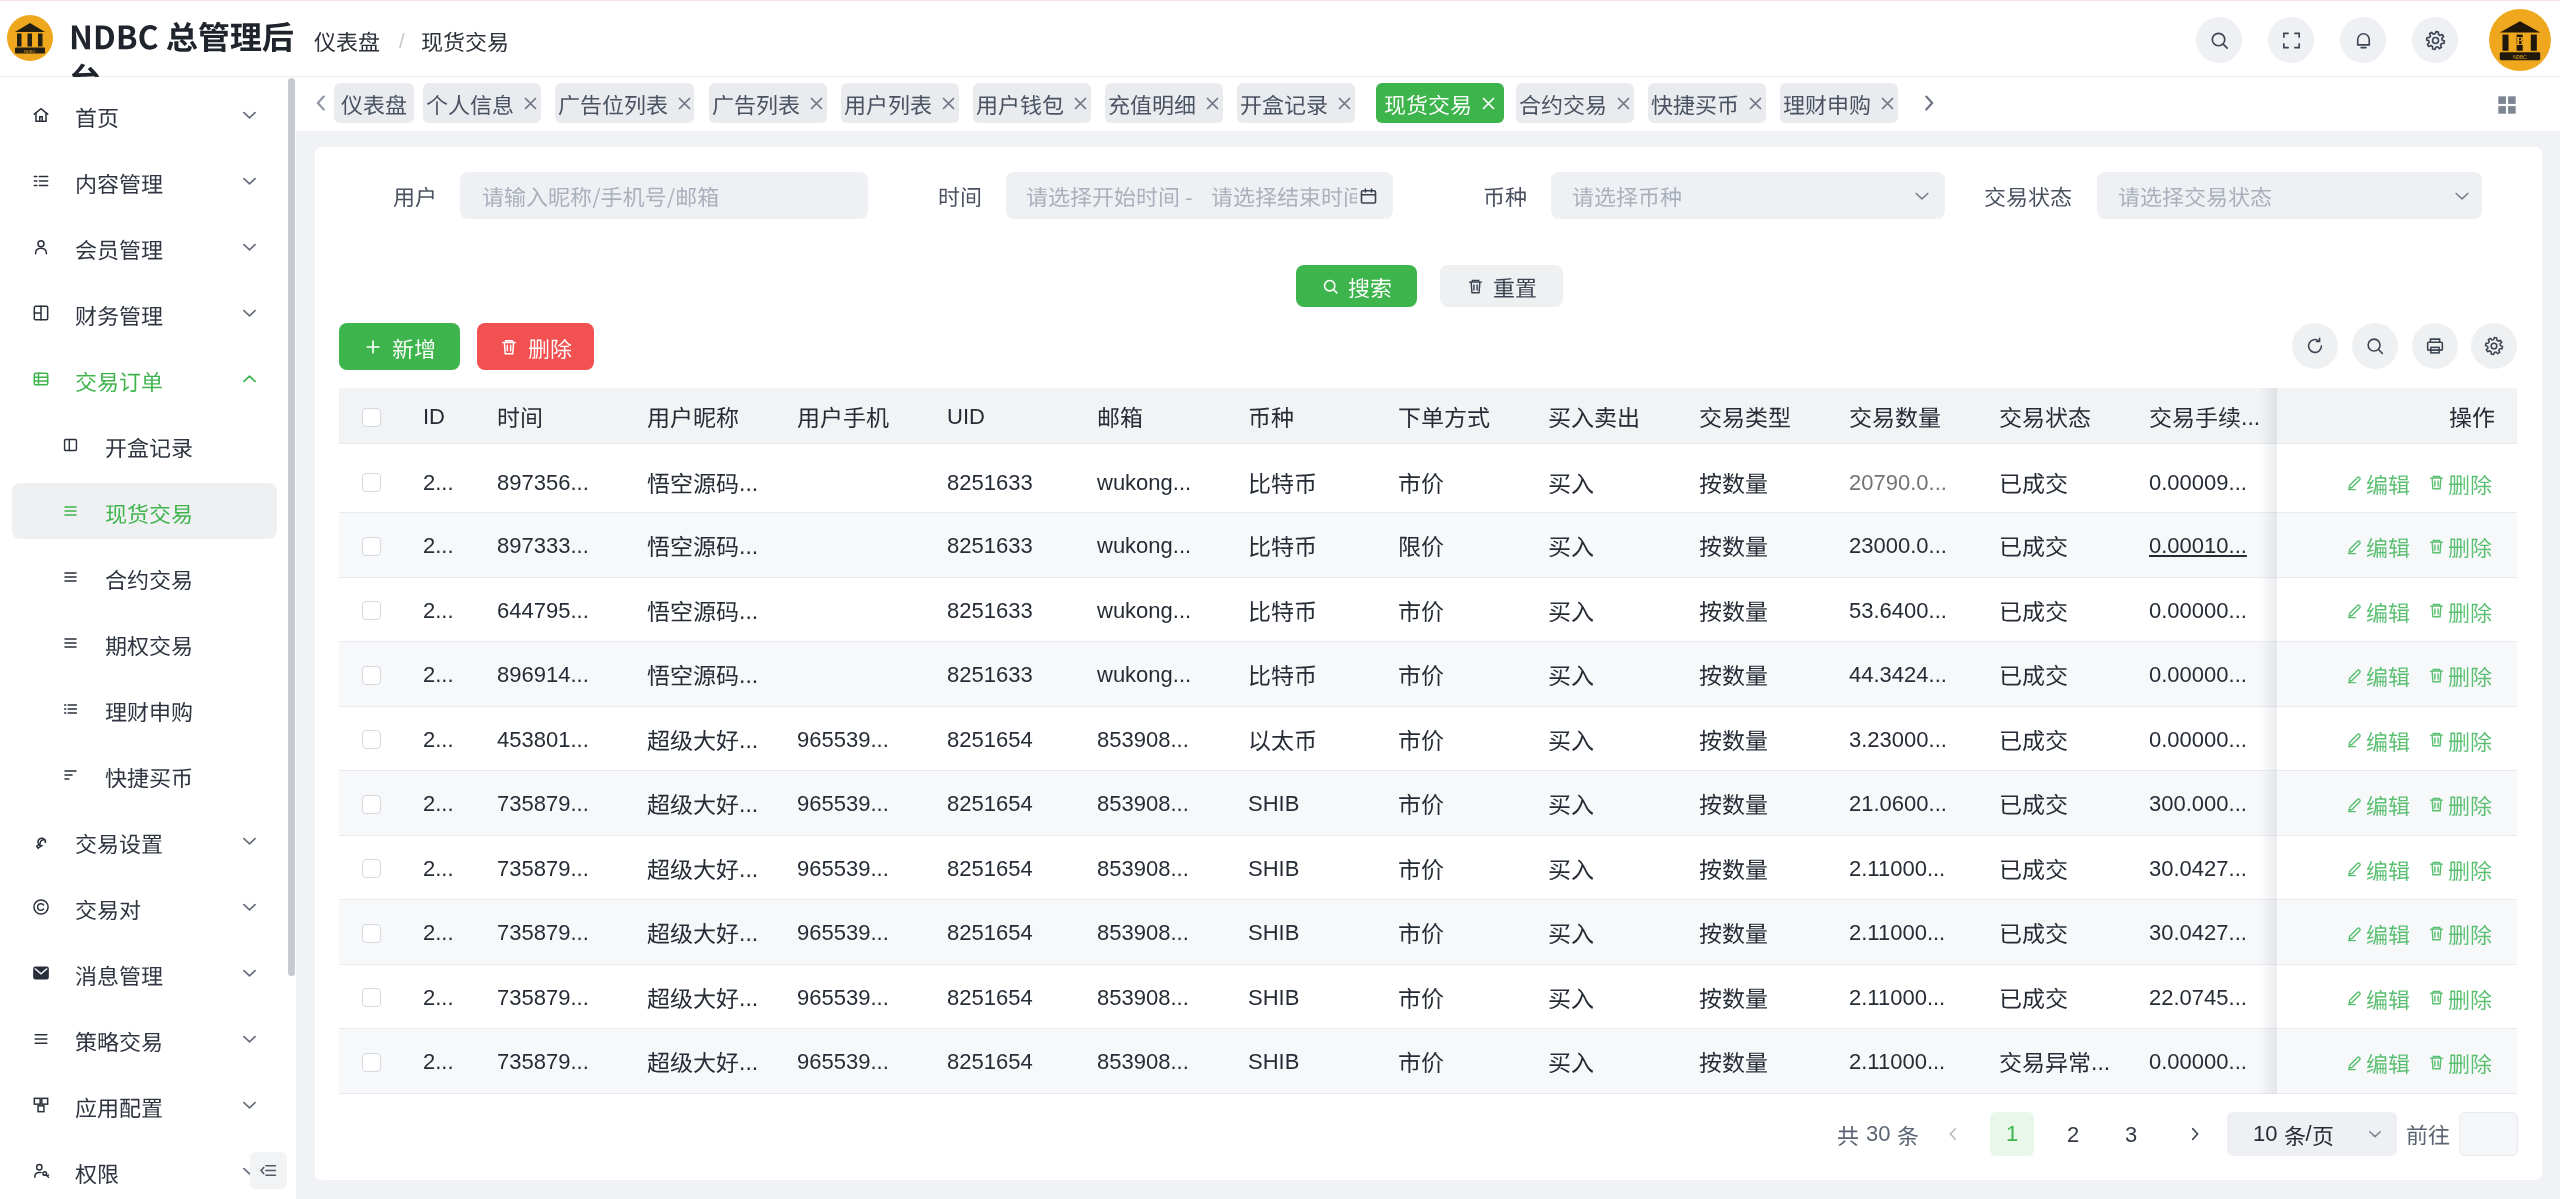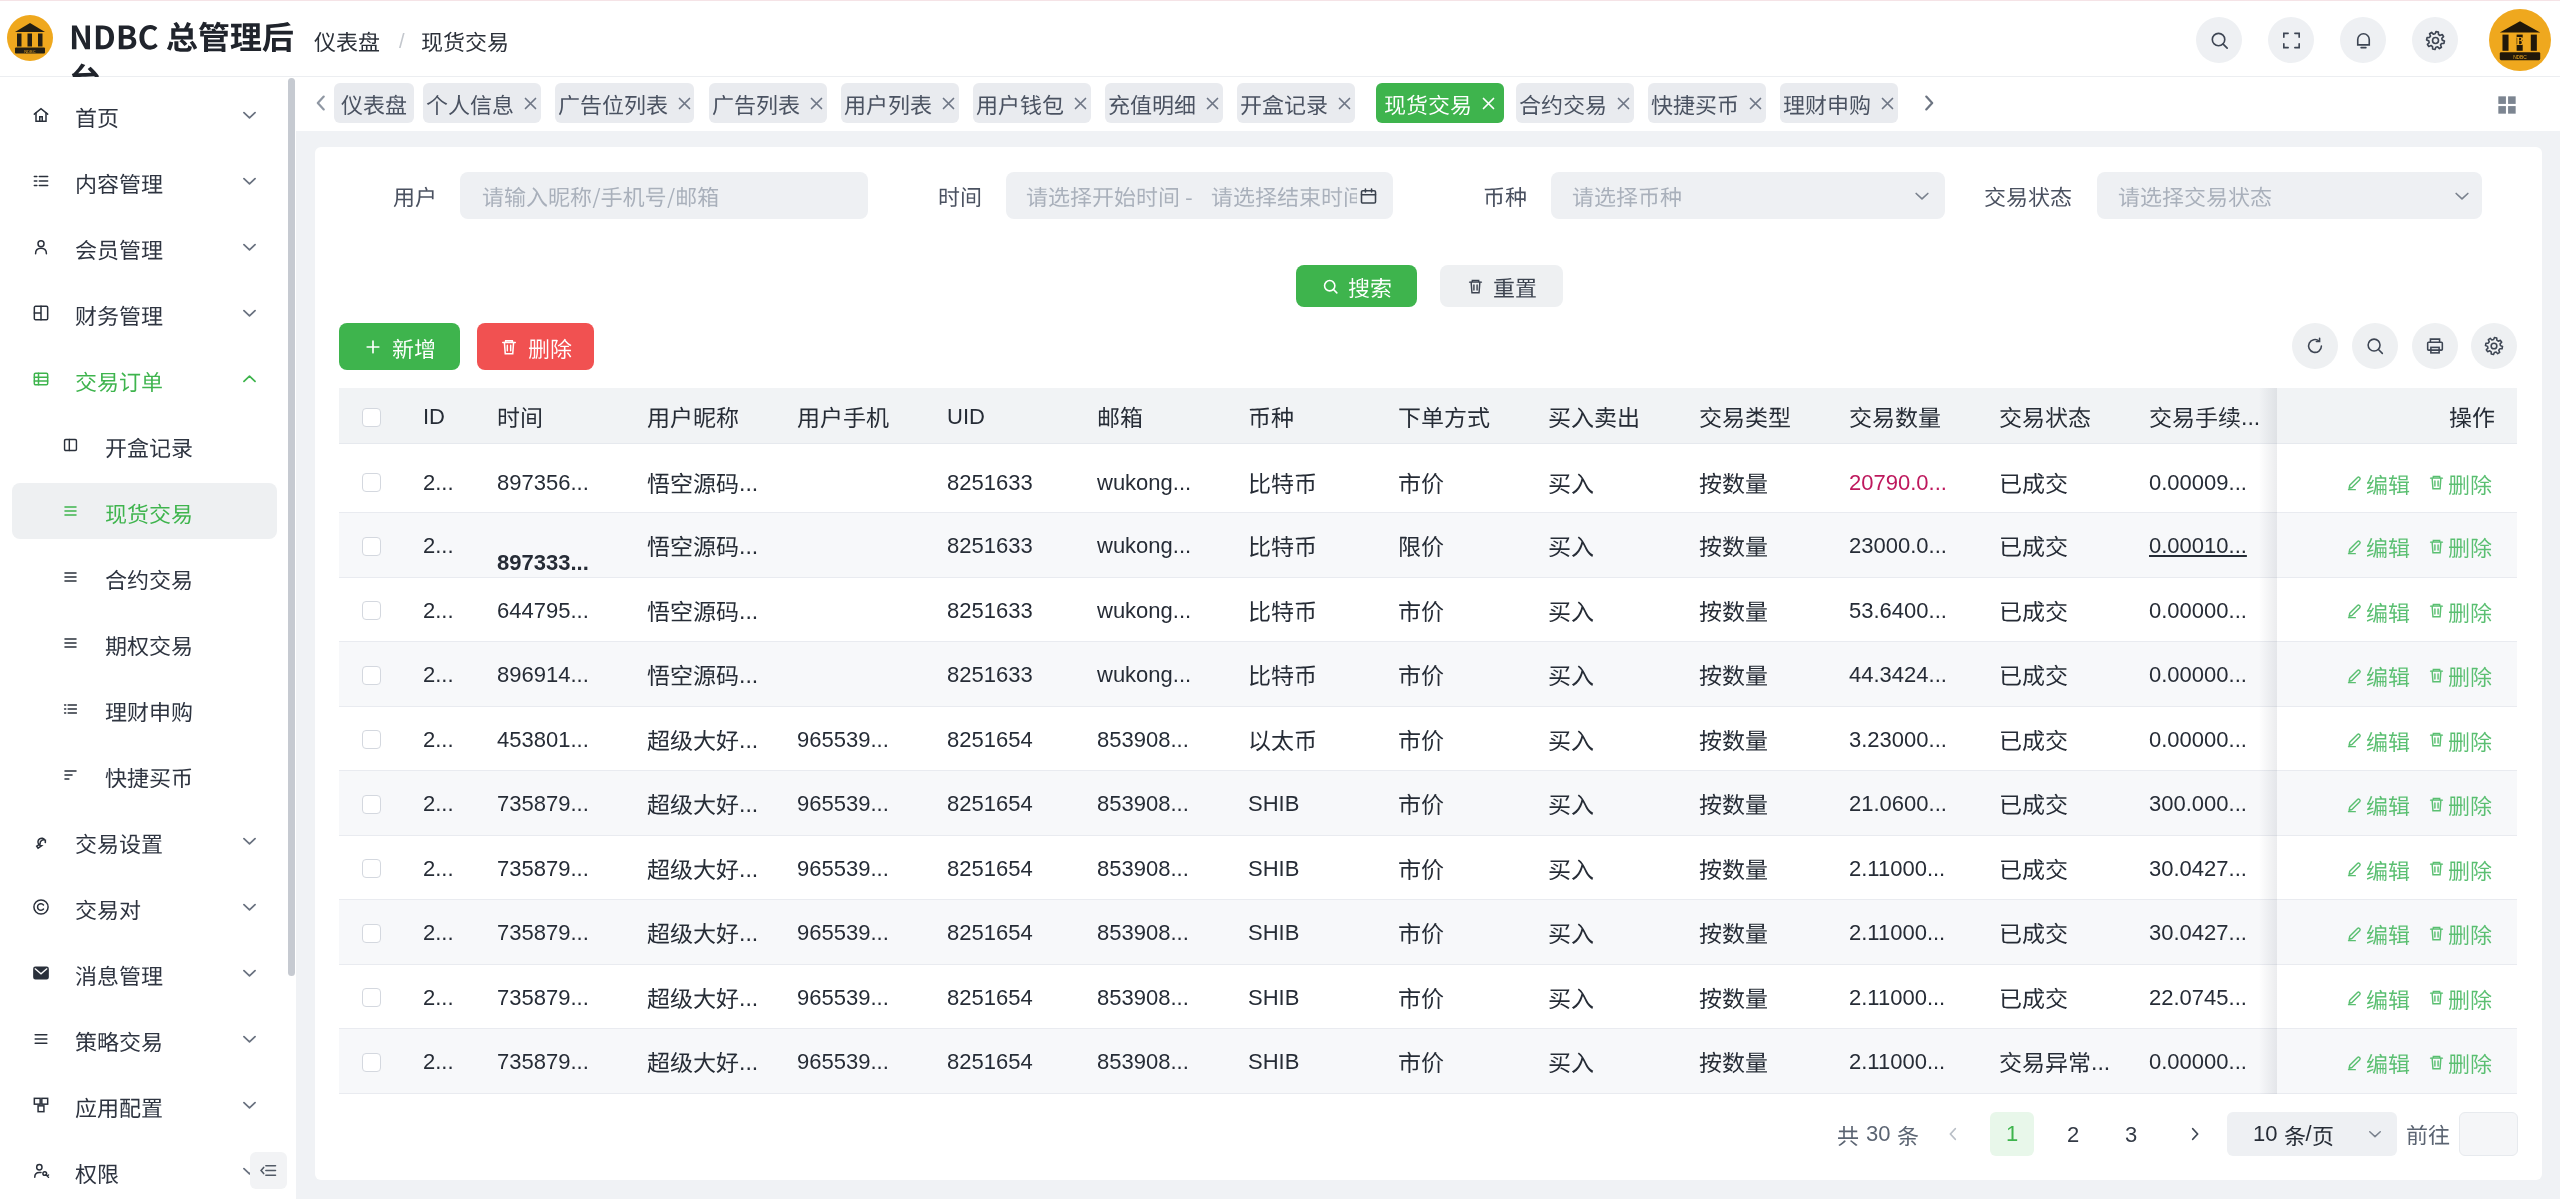--- a/index.html
+++ b/index.html
@@ -1143,21 +1143,21 @@
     </div>
     <div style="position:absolute;left:1699.0px;top:471.5px">
       <svg width="69.0" height="23.0" viewBox="0 0 750 250" style="display:block">
         <g fill="#262c36" transform="translate(0 220) scale(1 -1)">
           <use href="#G6309" x="0"></use>
           <use href="#G6570" x="250"></use>
           <use href="#G91CF" x="500"></use>
         </g>
       </svg>
     </div>
-    <div style="position:absolute;top:465.6px;font-size:22px;color:#be185d;font-weight:400;line-height:33px;white-space:pre;left:1849.0px;">20790.0...</div>
+    <div style="position:absolute;top:465.6px;font-size:22px;color:#737373;font-weight:400;line-height:33px;white-space:pre;left:1849.0px;">20790.0...</div>
     <div style="position:absolute;left:1999.0px;top:471.5px">
       <svg width="69.0" height="23.0" viewBox="0 0 750 250" style="display:block">
         <g fill="#262c36" transform="translate(0 220) scale(1 -1)">
           <use href="#G5DF2" x="0"></use>
           <use href="#G6210" x="250"></use>
           <use href="#G4EA4" x="500"></use>
         </g>
       </svg>
     </div>
     <div style="position:absolute;top:465.6px;font-size:22px;color:#262c36;font-weight:400;line-height:33px;white-space:pre;left:2149.0px;">0.00009...</div>
@@ -1187,21 +1187,21 @@
             <use href="#G5220" x="0"></use>
             <use href="#G9664" x="250"></use>
           </g>
         </svg>
       </span>
     </div>
     <div style="position:absolute;left:339px;top:513px;width:2178px;height:64.5px;background:#f7f8fa;"></div>
     <div style="position:absolute;left:339px;top:576.5px;width:2178px;height:1.5px;background:#e9ebf0;"></div>
     <div style="position:absolute;left:361.5px;top:536.5px;width:19px;height:19px;border:1.5px solid #d4d8df;border-radius:4px;background:#fff"></div>
     <div style="position:absolute;top:529.1px;font-size:22px;color:#262c36;font-weight:400;line-height:33px;white-space:pre;left:423.0px;">2...</div>
-    <div style="position:absolute;top:529.1px;font-size:22px;color:#262c36;font-weight:700;line-height:33px;white-space:pre;left:497.0px;margin-top:17px;">897333...</div>
+    <div style="position:absolute;top:529.1px;font-size:22px;color:#262c36;font-weight:400;line-height:33px;white-space:pre;left:497.0px;">897333...</div>
     <div style="position:absolute;left:647px;top:535.0px;display:flex">
       <svg width="92.0" height="23.0" viewBox="0 0 1000 250" style="display:block">
         <g fill="#262c36" transform="translate(0 220) scale(1 -1)">
           <use href="#G609F" x="0"></use>
           <use href="#G7A7A" x="250"></use>
           <use href="#G6E90" x="500"></use>
           <use href="#G7801" x="750"></use>
         </g>
       </svg>
       <span style="font-size:23px;line-height:23px;color:#262c36">...</span>

